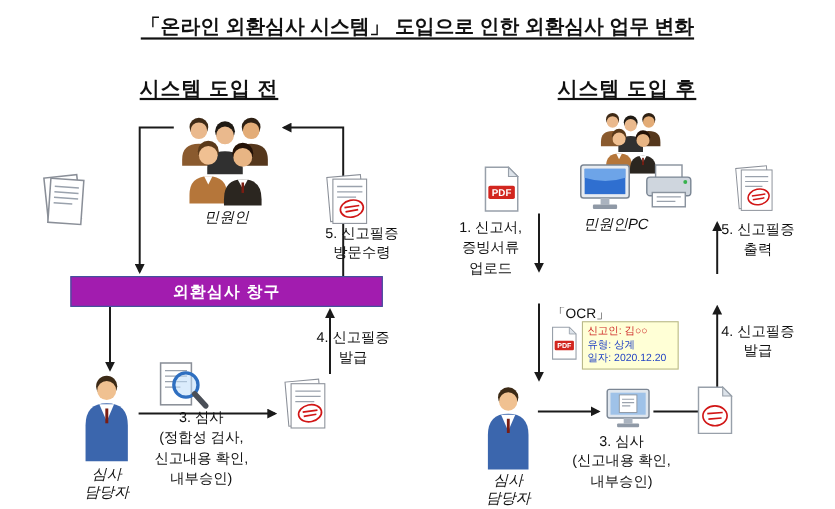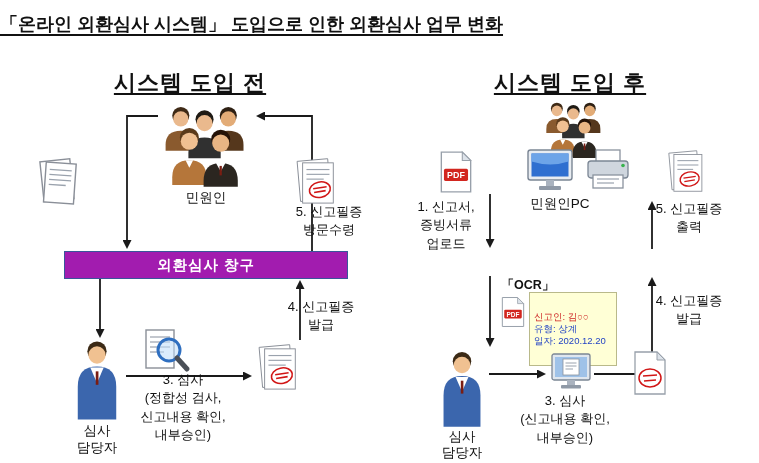--- a/index.html
+++ b/index.html
@@ -1,30 +1,30 @@
 <!DOCTYPE html>
 <html><head>
 <meta charset="utf-8">
 <style>
   html,body{margin:0;padding:0;background:#fff;}
   .canvas{position:relative;width:759px;height:463px;background:#fff;overflow:hidden;
           font-family:"Liberation Sans","DejaVu Sans",sans-serif;color:#111;}
   .abs{position:absolute;}
-  .title{left:0;top:12px;width:759px;font-size:18px;font-weight:bold;
+  .title{left:0;top:12px;width:759px;text-align:center;font-size:18px;font-weight:bold;
          text-decoration:underline;text-underline-offset:4px;text-decoration-thickness:2px;}
-  .heading{text-align:center;font-size:22px;font-weight:bold;letter-spacing:1px;
+  .heading{text-align:center;font-size:18px;font-weight:bold;letter-spacing:1px;
            text-decoration:underline;text-underline-offset:3px;text-decoration-thickness:2px;}
   .label{font-size:13px;line-height:1.42;white-space:pre-line;text-align:center;}
-  .actor-label{font-size:13.5px;text-align:center;white-space:pre-line;line-height:1.25;}
+  .actor-label{font-size:13.5px;text-align:center;white-space:pre-line;line-height:1.25;font-style:italic;}
   .bar{display:flex;align-items:center;justify-content:center;color:#fff;font-weight:bold;letter-spacing:1px;}
   .bar-before{background:#a21caf;border:1px solid #39569a;font-size:14.5px;}
   .bar-after{background:#46a8b4;border:1px solid #358d98;font-size:13.5px;}
   .wires{position:absolute;left:0;top:0;}
-  .ocr-title{font-size:12.5px;font-weight:bold;text-align:center;}
-  .ocr-box{background:#ffffd6;border:1px solid #b9b98a;padding:18px 4px;box-sizing:border-box;}
+  .ocr-title{font-size:12.5px;font-weight:normal;text-align:center;}
+  .ocr-box{background:#ffffd6;border:1px solid #b9b98a;padding:3px 4px;box-sizing:border-box;}
   .ocr-line{font-size:9.5px;line-height:1.25;white-space:nowrap;}
   .ocr-red{color:#cc2222;}
   .ocr-blue{color:#2243c4;}
   .pdf-text{fill:#fff;font-size:8.5px;font-weight:bold;text-anchor:middle;
             font-family:"Liberation Sans",sans-serif;}
 </style>
 </head>
 <body>
 
 <div class="canvas">

